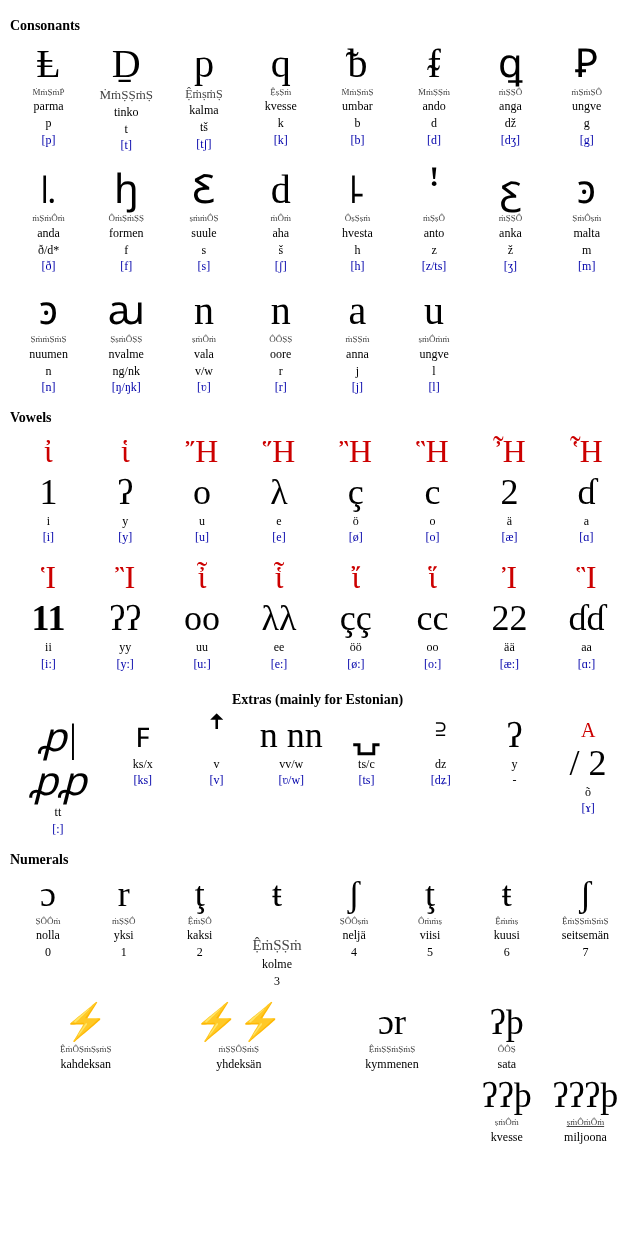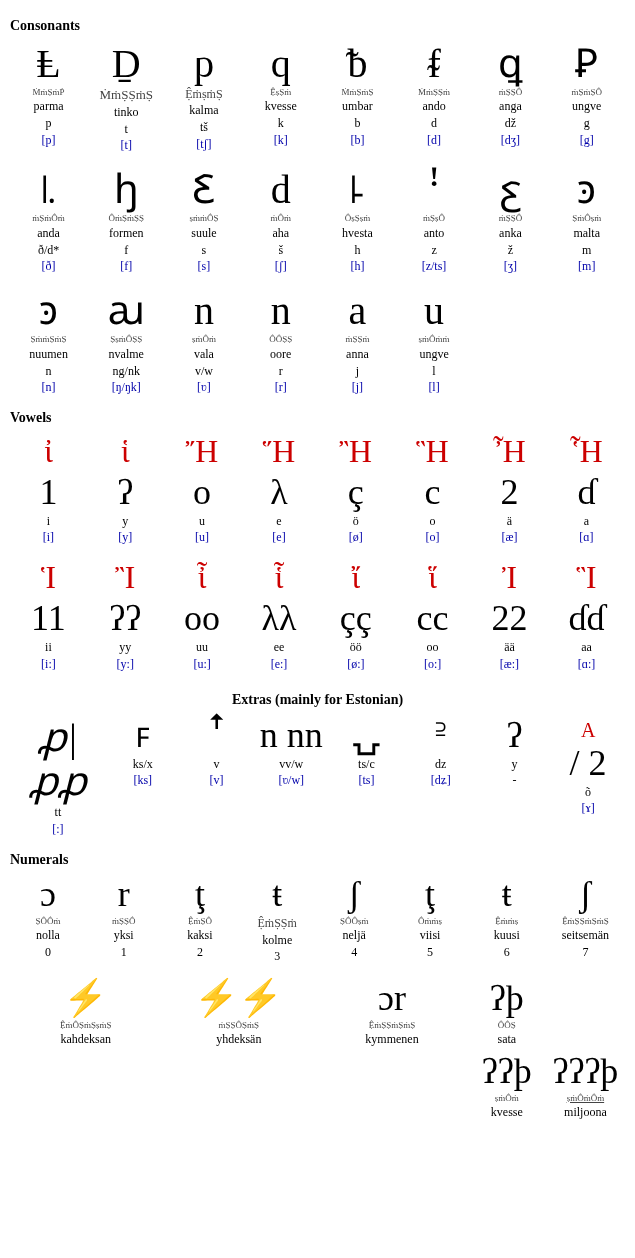--- a/index.html
+++ b/index.html
@@ -345,21 +345,21 @@
         <td>
           <span class="glyph vowel-dot" style="font-size:32px; color:#c00;">Ἰ</span>
         </td>
         <td>
           <span class="glyph vowel-dot" style="font-size:32px; color:#c00;">Ἳ</span>
         </td>
       </tr>
 
       <tr>
         <td>
-          <span class="glyph" style="font-size:36px;">11</span>
+          <span class="glyph" style="font-size:36px;font-weight:bold;">11</span>
           <span class="latin-name">ii</span>
           <span class="ipa">[i:]</span>
         </td>
         <td>
           <span class="glyph" style="font-size:36px;">ʔʔ</span>
           <span class="latin-name">yy</span>
           <span class="ipa">[y:]</span>
         </td>
         <td>
           <span class="glyph" style="font-size:36px;">oo</span>
@@ -464,21 +464,21 @@
           <span class="latin-name">1</span>
         </td>
         <td>
           <span class="glyph" style="font-size:36px;">ţ</span>
           <span class="tengwar-name" style="font-size:9px;">ỆṁṢṒ</span>
           <span class="latin-name">kaksi</span>
           <span class="latin-name">2</span>
         </td>
         <td>
           <span class="glyph" style="font-size:36px;">ŧ</span>
-          <span class="tengwar-name" style="font-size:12px;">ỆṁṢṢṁ</span>
+          <span class="tengwar-name" style="font-size:15px;margin-top:20px;">ỆṁṢṢṁ</span>
           <span class="latin-name">kolme</span>
           <span class="latin-name">3</span>
         </td>
         <td>
           <span class="glyph" style="font-size:36px;">ʃ</span>
           <span class="tengwar-name" style="font-size:9px;">ṢṒṒṣṁ</span>
           <span class="latin-name">neljä</span>
           <span class="latin-name">4</span>
         </td>
         <td>

